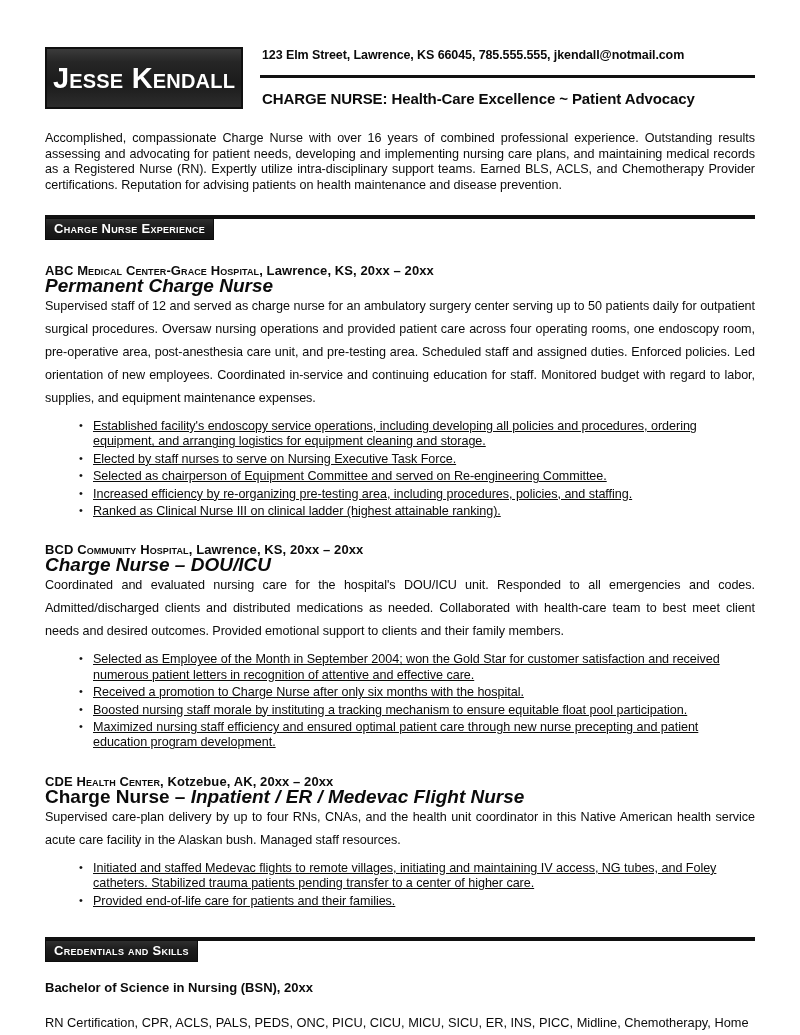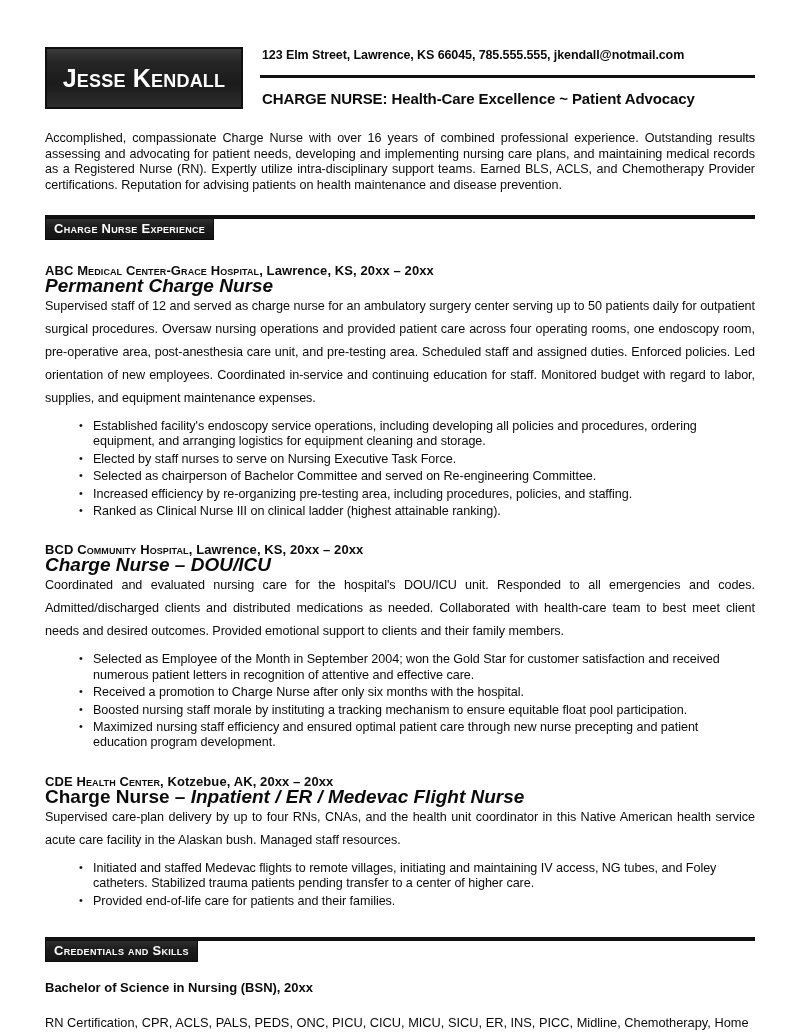--- a/index.html
+++ b/index.html
@@ -39,21 +39,21 @@
     background: linear-gradient(180deg, #3b3b3b 0%, #262626 22%, #1b1b1b 60%, #2d2d2d 100%);
     border: 2px solid #101010;
     display: flex;
     align-items: center;
     justify-content: center;
     box-sizing: border-box;
   }
   .name-badge .nm {
     color: #ffffff;
     font-weight: bold;
-    font-size: 25px;
+    font-size: 29px;
     letter-spacing: 0.2px;
     font-variant: small-caps;
     line-height: 1;
     white-space: nowrap;
   }
   .header-right {
     flex: 1;
     margin-left: 17px;
     display: flex;
     flex-direction: column;
@@ -150,20 +150,21 @@
     padding: 0;
     list-style: none;
   }
   ul.bullets li {
     position: relative;
     padding-left: 48px;
     font-size: 12.6px;
     line-height: 15.4px;
     margin-bottom: 2px;
     letter-spacing: -0.05px;
+    text-decoration: underline;
   }
   ul.bullets li::before {
     content: "\2022";
     position: absolute;
     left: 34px;
     top: -1px;
     font-size: 11px;
     color: #111111;
   }
 
@@ -213,21 +214,21 @@
       <div class="job-employer">
         <span>ABC Medical Center-Grace Hospital</span><span class="plain">, Lawrence, KS, 20xx – 20xx</span>
       </div>
       <div class="job-title">
         <span class="upright"></span><span>Permanent Charge Nurse</span>
       </div>
       <div class="job-desc">Supervised staff of 12 and served as charge nurse for an ambulatory surgery center serving up to 50 patients daily for outpatient surgical procedures. Oversaw nursing operations and provided patient care across four operating rooms, one endoscopy room, pre-operative area, post-anesthesia care unit, and pre-testing area. Scheduled staff and assigned duties. Enforced policies. Led orientation of new employees. Coordinated in-service and continuing education for staff. Monitored budget with regard to labor, supplies, and equipment maintenance expenses.</div>
       <ul class="bullets">
         <li>Established facility's endoscopy service operations, including developing all policies and procedures, ordering equipment, and arranging logistics for equipment cleaning and storage.</li>
         <li>Elected by staff nurses to serve on Nursing Executive Task Force.</li>
-        <li>Selected as chairperson of Bachelor Committee and served on Re-engineering Committee.</li>
+        <li>Selected as chairperson of Equipment Committee and served on Re-engineering Committee.</li>
         <li>Increased efficiency by re-organizing pre-testing area, including procedures, policies, and staffing.</li>
         <li>Ranked as Clinical Nurse III on clinical ladder (highest attainable ranking).</li>
       </ul>
     </div>
 
     
     <div class="job">
       <div class="job-employer">
         <span>BCD Community Hospital</span><span class="plain">, Lawrence, KS, 20xx – 20xx</span>
       </div>

